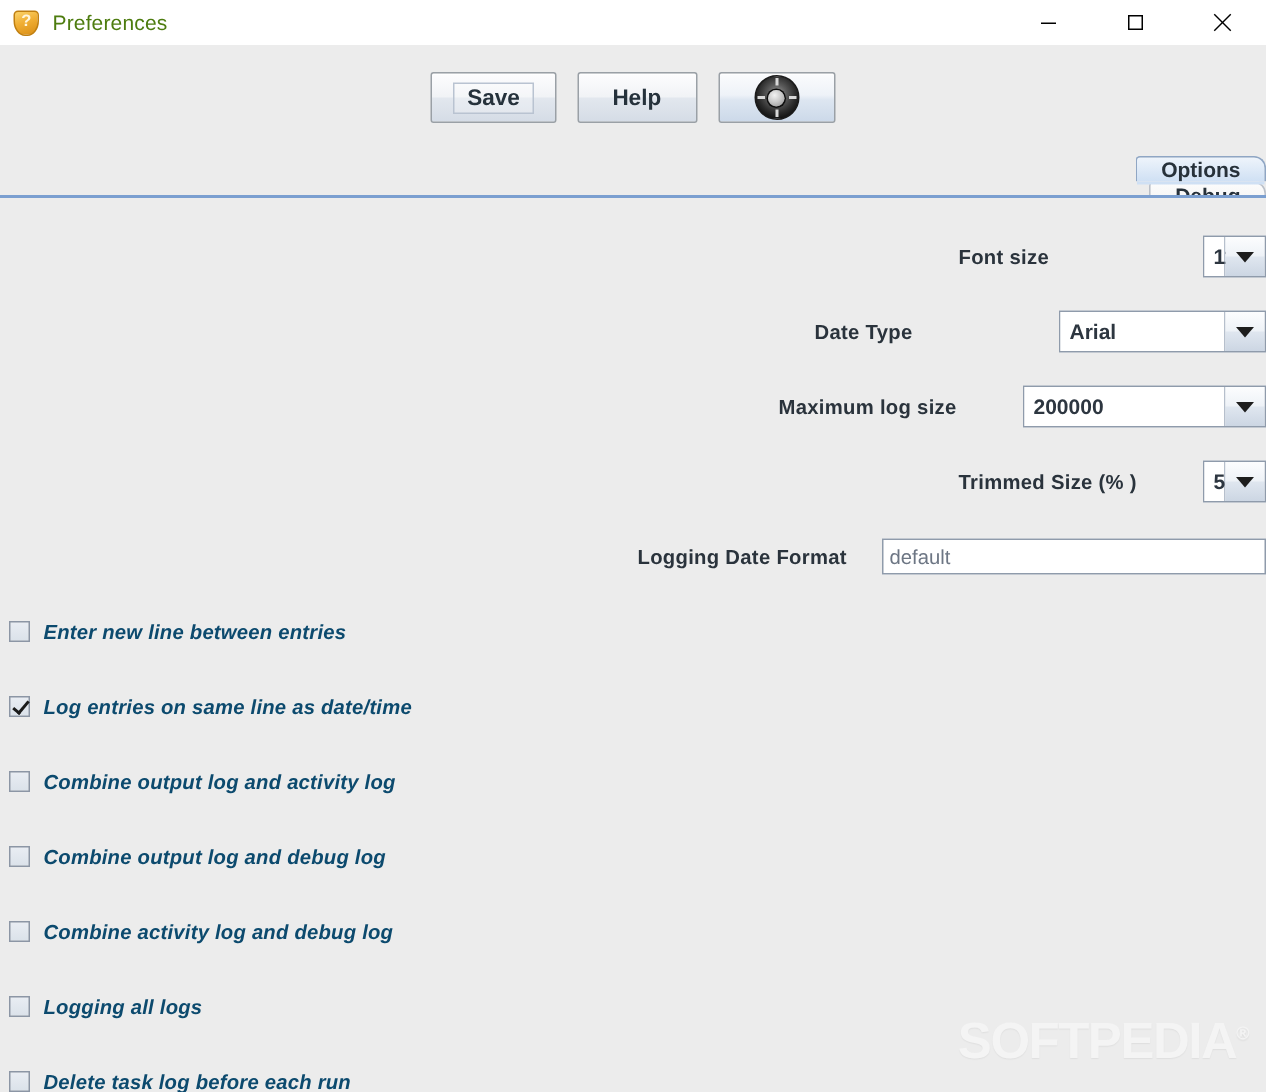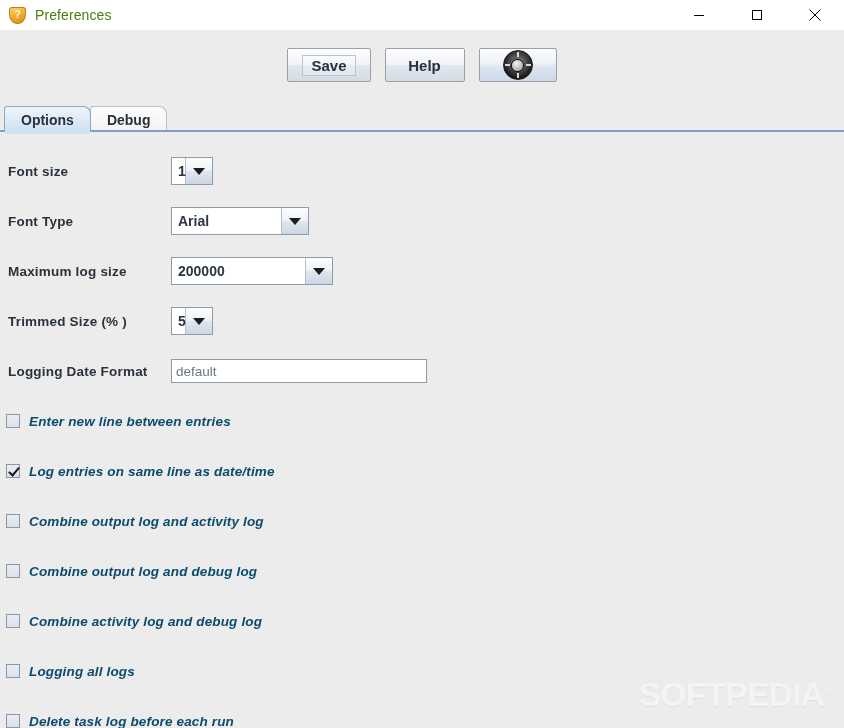--- a/index.html
+++ b/index.html
@@ -127,20 +127,21 @@
   .scope-icon .tick.r { top: 50%; right: 1px; height: 2px; width: 5px; margin-top: -1px; }
 
   
   .tabstrip {
     position: relative;
     height: 28px;
     padding-left: 4px;
     display: flex;
     align-items: flex-end;
     background: #ececec;
+    flex-direction: column;
   }
   .tab {
     height: 26px;
     padding: 0 16px;
     display: flex; align-items: center;
     font-size: 14px;
     font-weight: bold;
     color: #27313a;
     border: 1px solid #a8b3c4;
     border-bottom: none;
@@ -177,20 +178,21 @@
     height: calc(728px - 30px - 74px - 28px);
     background: #ececec;
     padding: 14px 0 0 0;
   }
 
   .row {
     display: flex;
     align-items: center;
     height: 50px;
     padding-left: 8px;
+    justify-content: flex-end;
   }
   .row-label {
     font-size: 13.5px;
     font-weight: bold;
     color: #2a333c;
     width: 163px;
     flex: 0 0 auto;
     letter-spacing: .2px;
   }
 
@@ -358,21 +360,21 @@
     <span class="row-label">Font size</span>
     <div class="combo c-small">
       <div class="field">11</div>
       <div class="arrow-btn">
         <span class="caret"></span>
       </div>
     </div>
   </div>
 
   <div class="row">
-    <span class="row-label">Font Type</span>
+    <span class="row-label">Date Type</span>
     <div class="combo c-font">
       <div class="field">Arial</div>
       <div class="arrow-btn">
         <span class="caret"></span>
       </div>
     </div>
   </div>
 
   <div class="row">
     <span class="row-label">Maximum log size</span>

